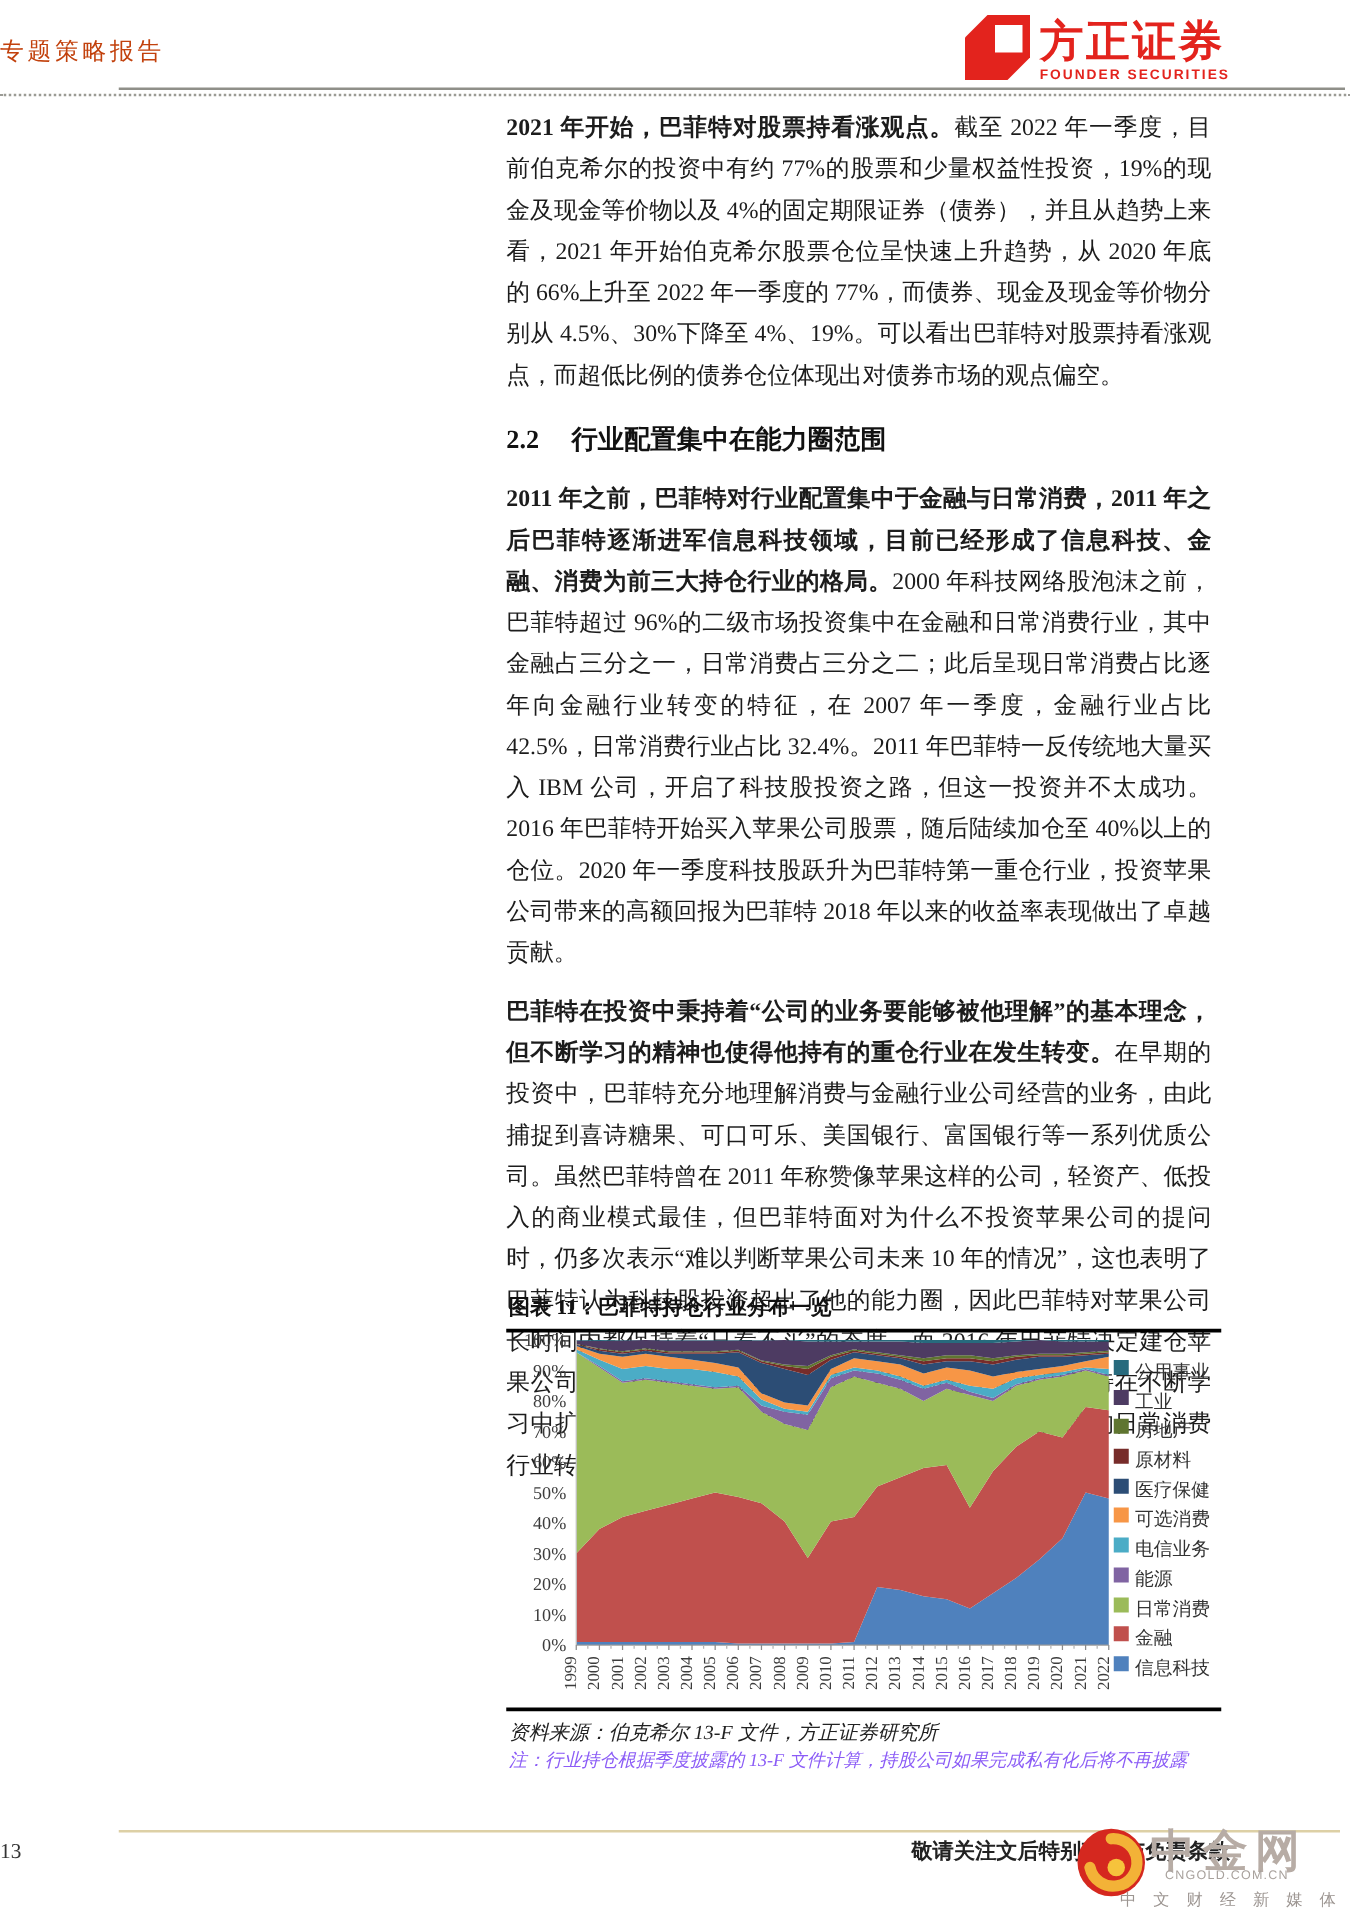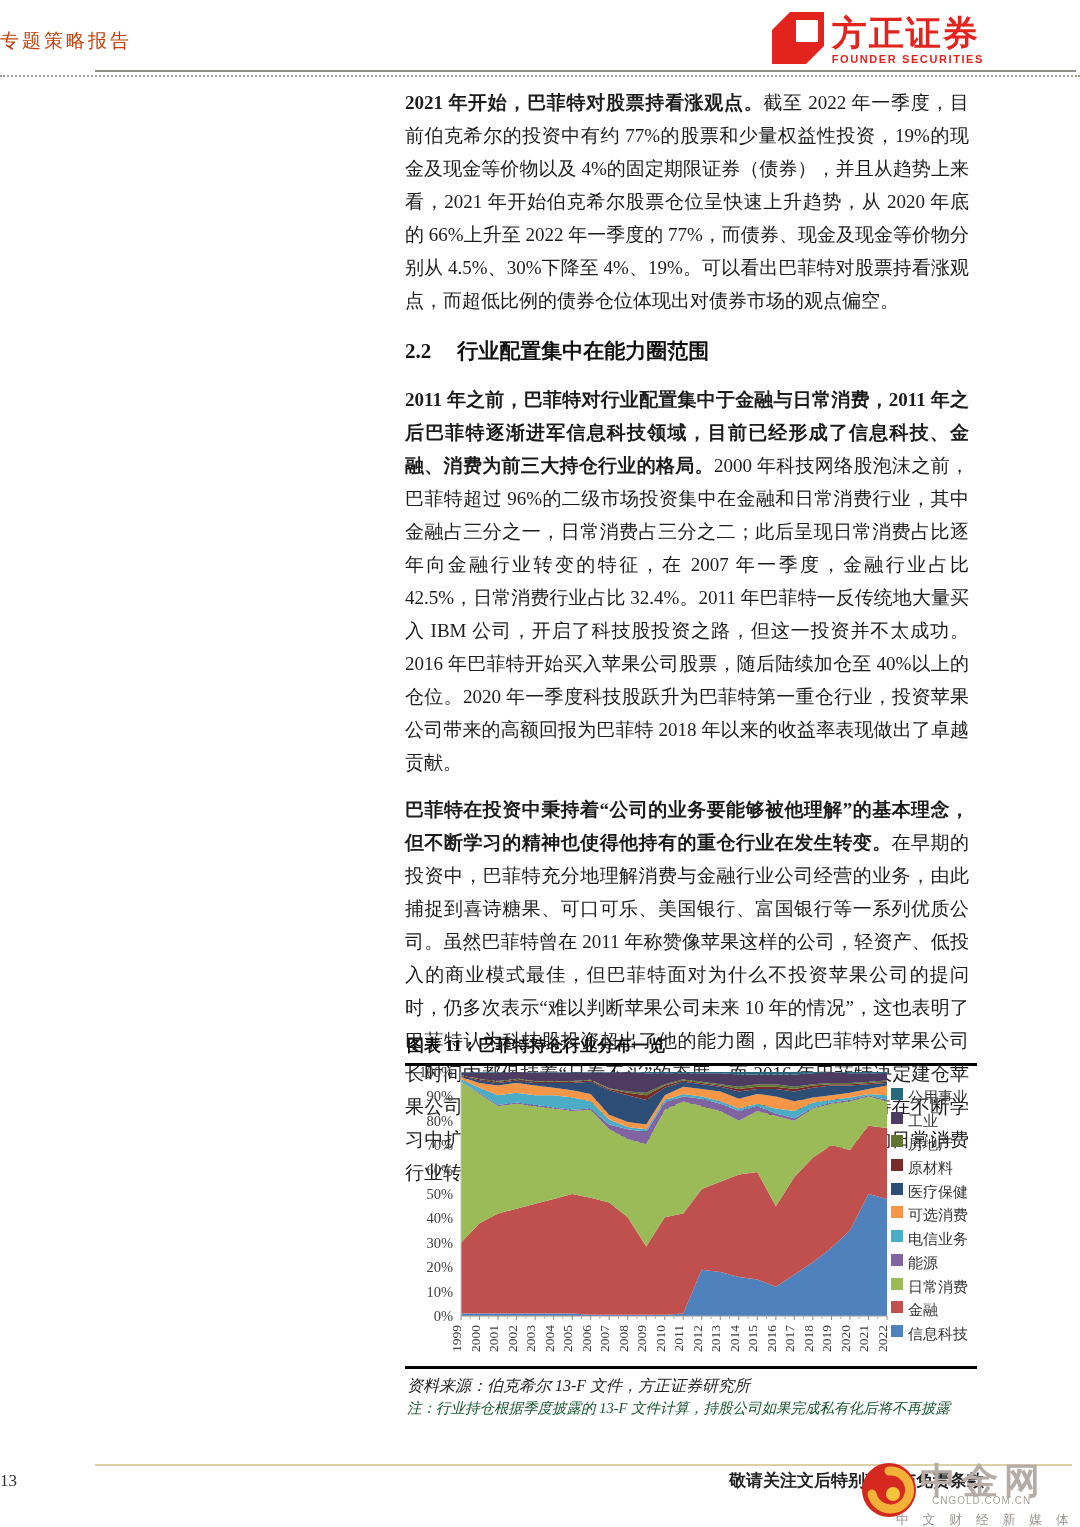--- a/index.html
+++ b/index.html
@@ -25,21 +25,21 @@
 
   
   .figure{position:absolute;left:405px;top:1032px;width:572px;}
   .fig-caption{font-size:17px;font-weight:700;color:#111;padding:2px 0 6px 2px;}
   .fig-rule{height:3px;background:#000;}
   .fig-body{display:flex;align-items:flex-start;}
   .legend{display:flex;flex-direction:column;justify-content:space-between;height:256px;margin-top:22px;}
   .legend-item{display:flex;align-items:flex-start;gap:5px;font-size:15px;color:#333;white-space:nowrap;}
   .legend-swatch{width:12px;height:12px;flex:0 0 12px;}
   .fig-src{font-style:italic;font-size:16px;color:#222;margin:7px 0 2px 2px;}
-  .fig-note{font-style:italic;font-size:14.5px;color:#14532d;margin:2px 0 0 2px;}
+  .fig-note{font-style:italic;font-size:14.5px;color:#8b5cf6;margin:2px 0 0 2px;}
 
   
   .foot-line{position:absolute;top:1464px;left:95px;right:8px;height:2px;background:#ddd0a6;}
   .page-num{position:absolute;top:1471px;left:0;right:0;text-align:left;font-size:17px;color:#333;}
   .disclaimer{position:absolute;top:1469px;right:96px;font-size:17px;font-weight:600;color:#222;}
 
   
   .watermark{position:absolute;right:4px;bottom:0;width:216px;height:64px;}
   .wm-circle{position:absolute;left:0;top:-2px;}
   .wm-name{position:absolute;left:60px;top:-6px;font-size:36px;font-weight:700;color:#b7aca5;letter-spacing:6px;font-family:"Liberation Sans",sans-serif;}

